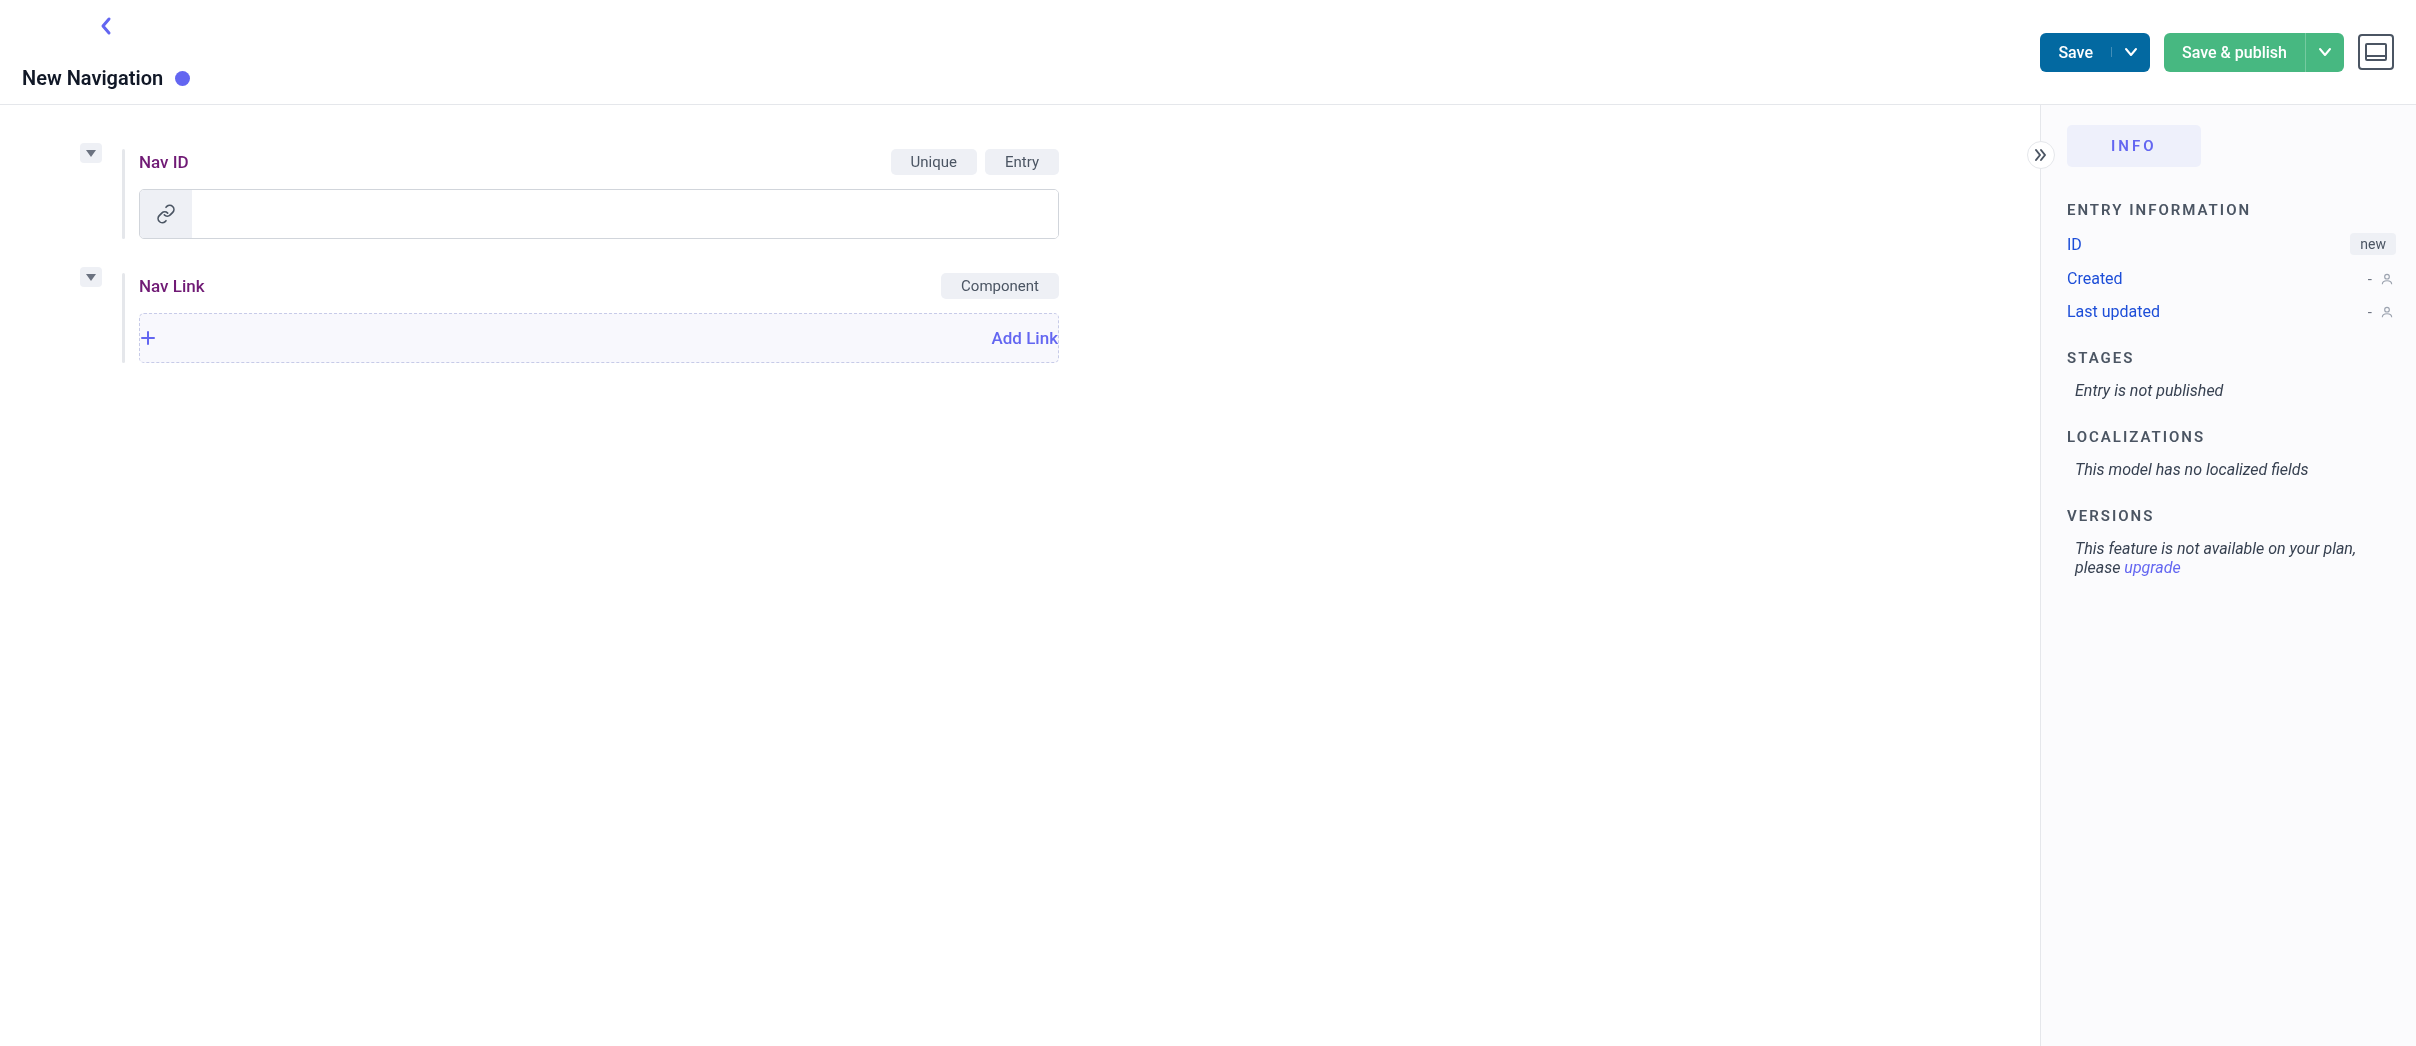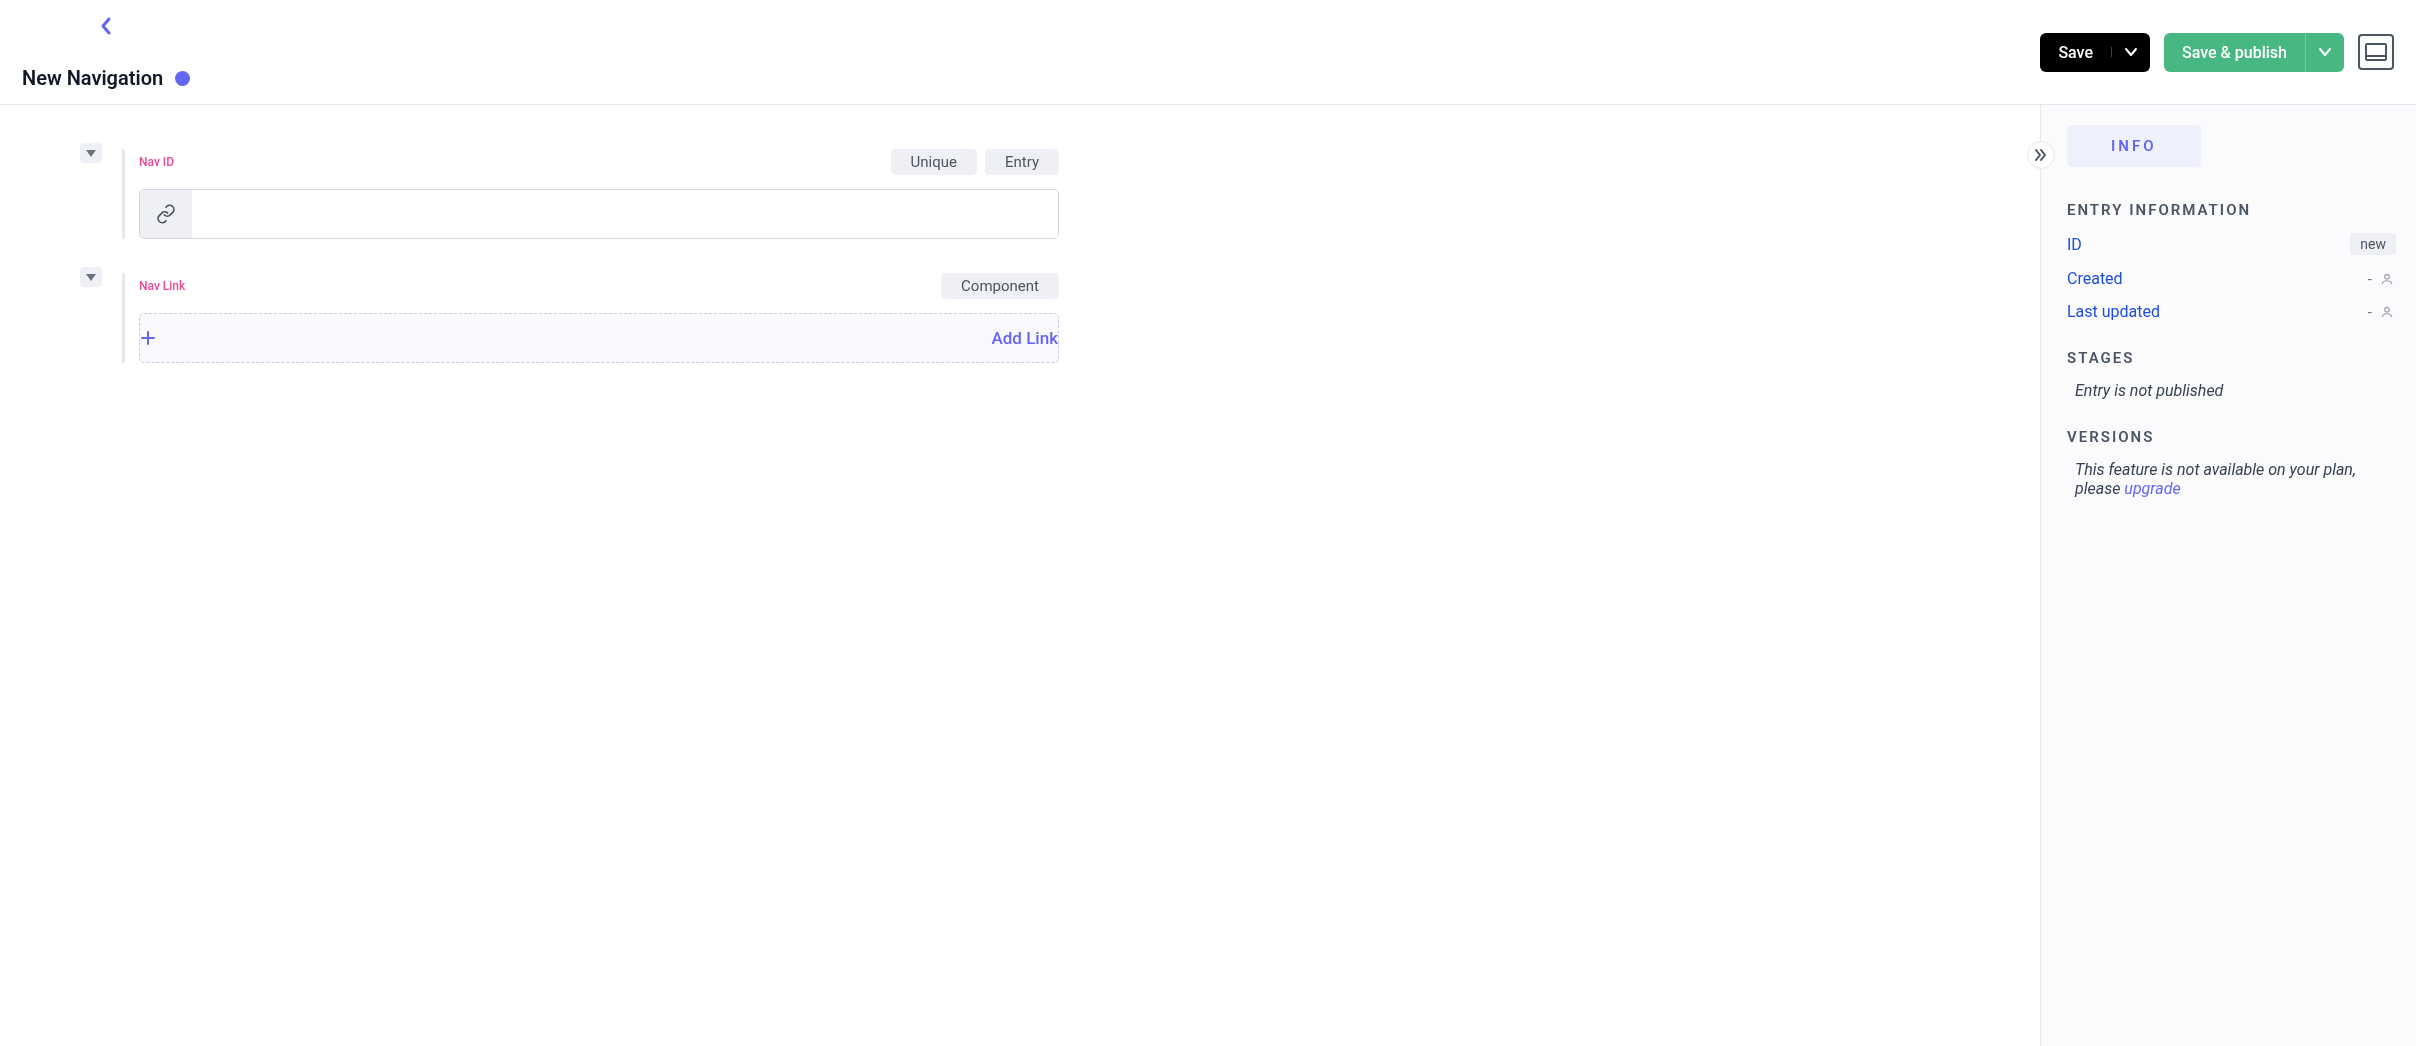--- a/index.html
+++ b/index.html
@@ -74,21 +74,21 @@
     display: flex;
     align-items: center;
   }
   .split-btn .caret {
     padding: 0 12px;
     display: flex;
     align-items: center;
     cursor: pointer;
     border-left: 1px solid rgba(255,255,255,0.25);
   }
-  .btn-save { background: #000000; align-items: center; }
+  .btn-save { background: #0369a1; align-items: center; }
   .btn-publish { background: #47b881; }
   .icon-btn {
     width: 36px;
     height: 36px;
     border: 2px solid #4b5563;
     border-radius: 4px;
     display: flex;
     align-items: center;
     justify-content: center;
     cursor: pointer;
@@ -140,23 +140,23 @@
     flex: 1;
     max-width: 920px;
   }
   .field-header {
     display: flex;
     align-items: center;
     justify-content: space-between;
     margin-bottom: 14px;
   }
   .field-label {
-    font-size: 12px;
+    font-size: 17px;
     font-weight: 500;
-    color: #ec4899;
+    color: #701a75;
   }
   .badges {
     display: flex;
     gap: 8px;
   }
   .badge {
     background: #eef0f5;
     color: #4b5563;
     padding: 4px 20px;
     border-radius: 5px;
@@ -431,20 +431,24 @@
             </span>
           </div>
         </div>
       </div>
 
       <div class="section">
         <div class="section-title">STAGES</div>
         <div class="section-body">Entry is not published</div>
       </div>
 
+      <div class="section">
+        <div class="section-title">LOCALIZATIONS</div>
+        <div class="section-body">This model has no localized fields</div>
+      </div>
 
       <div class="section">
         <div class="section-title">VERSIONS</div>
         <div class="section-body">
           <span>This feature is not available on your plan, please </span><span class="upgrade-link">upgrade</span>
         </div>
       </div>
 
     </div>
   </div>

